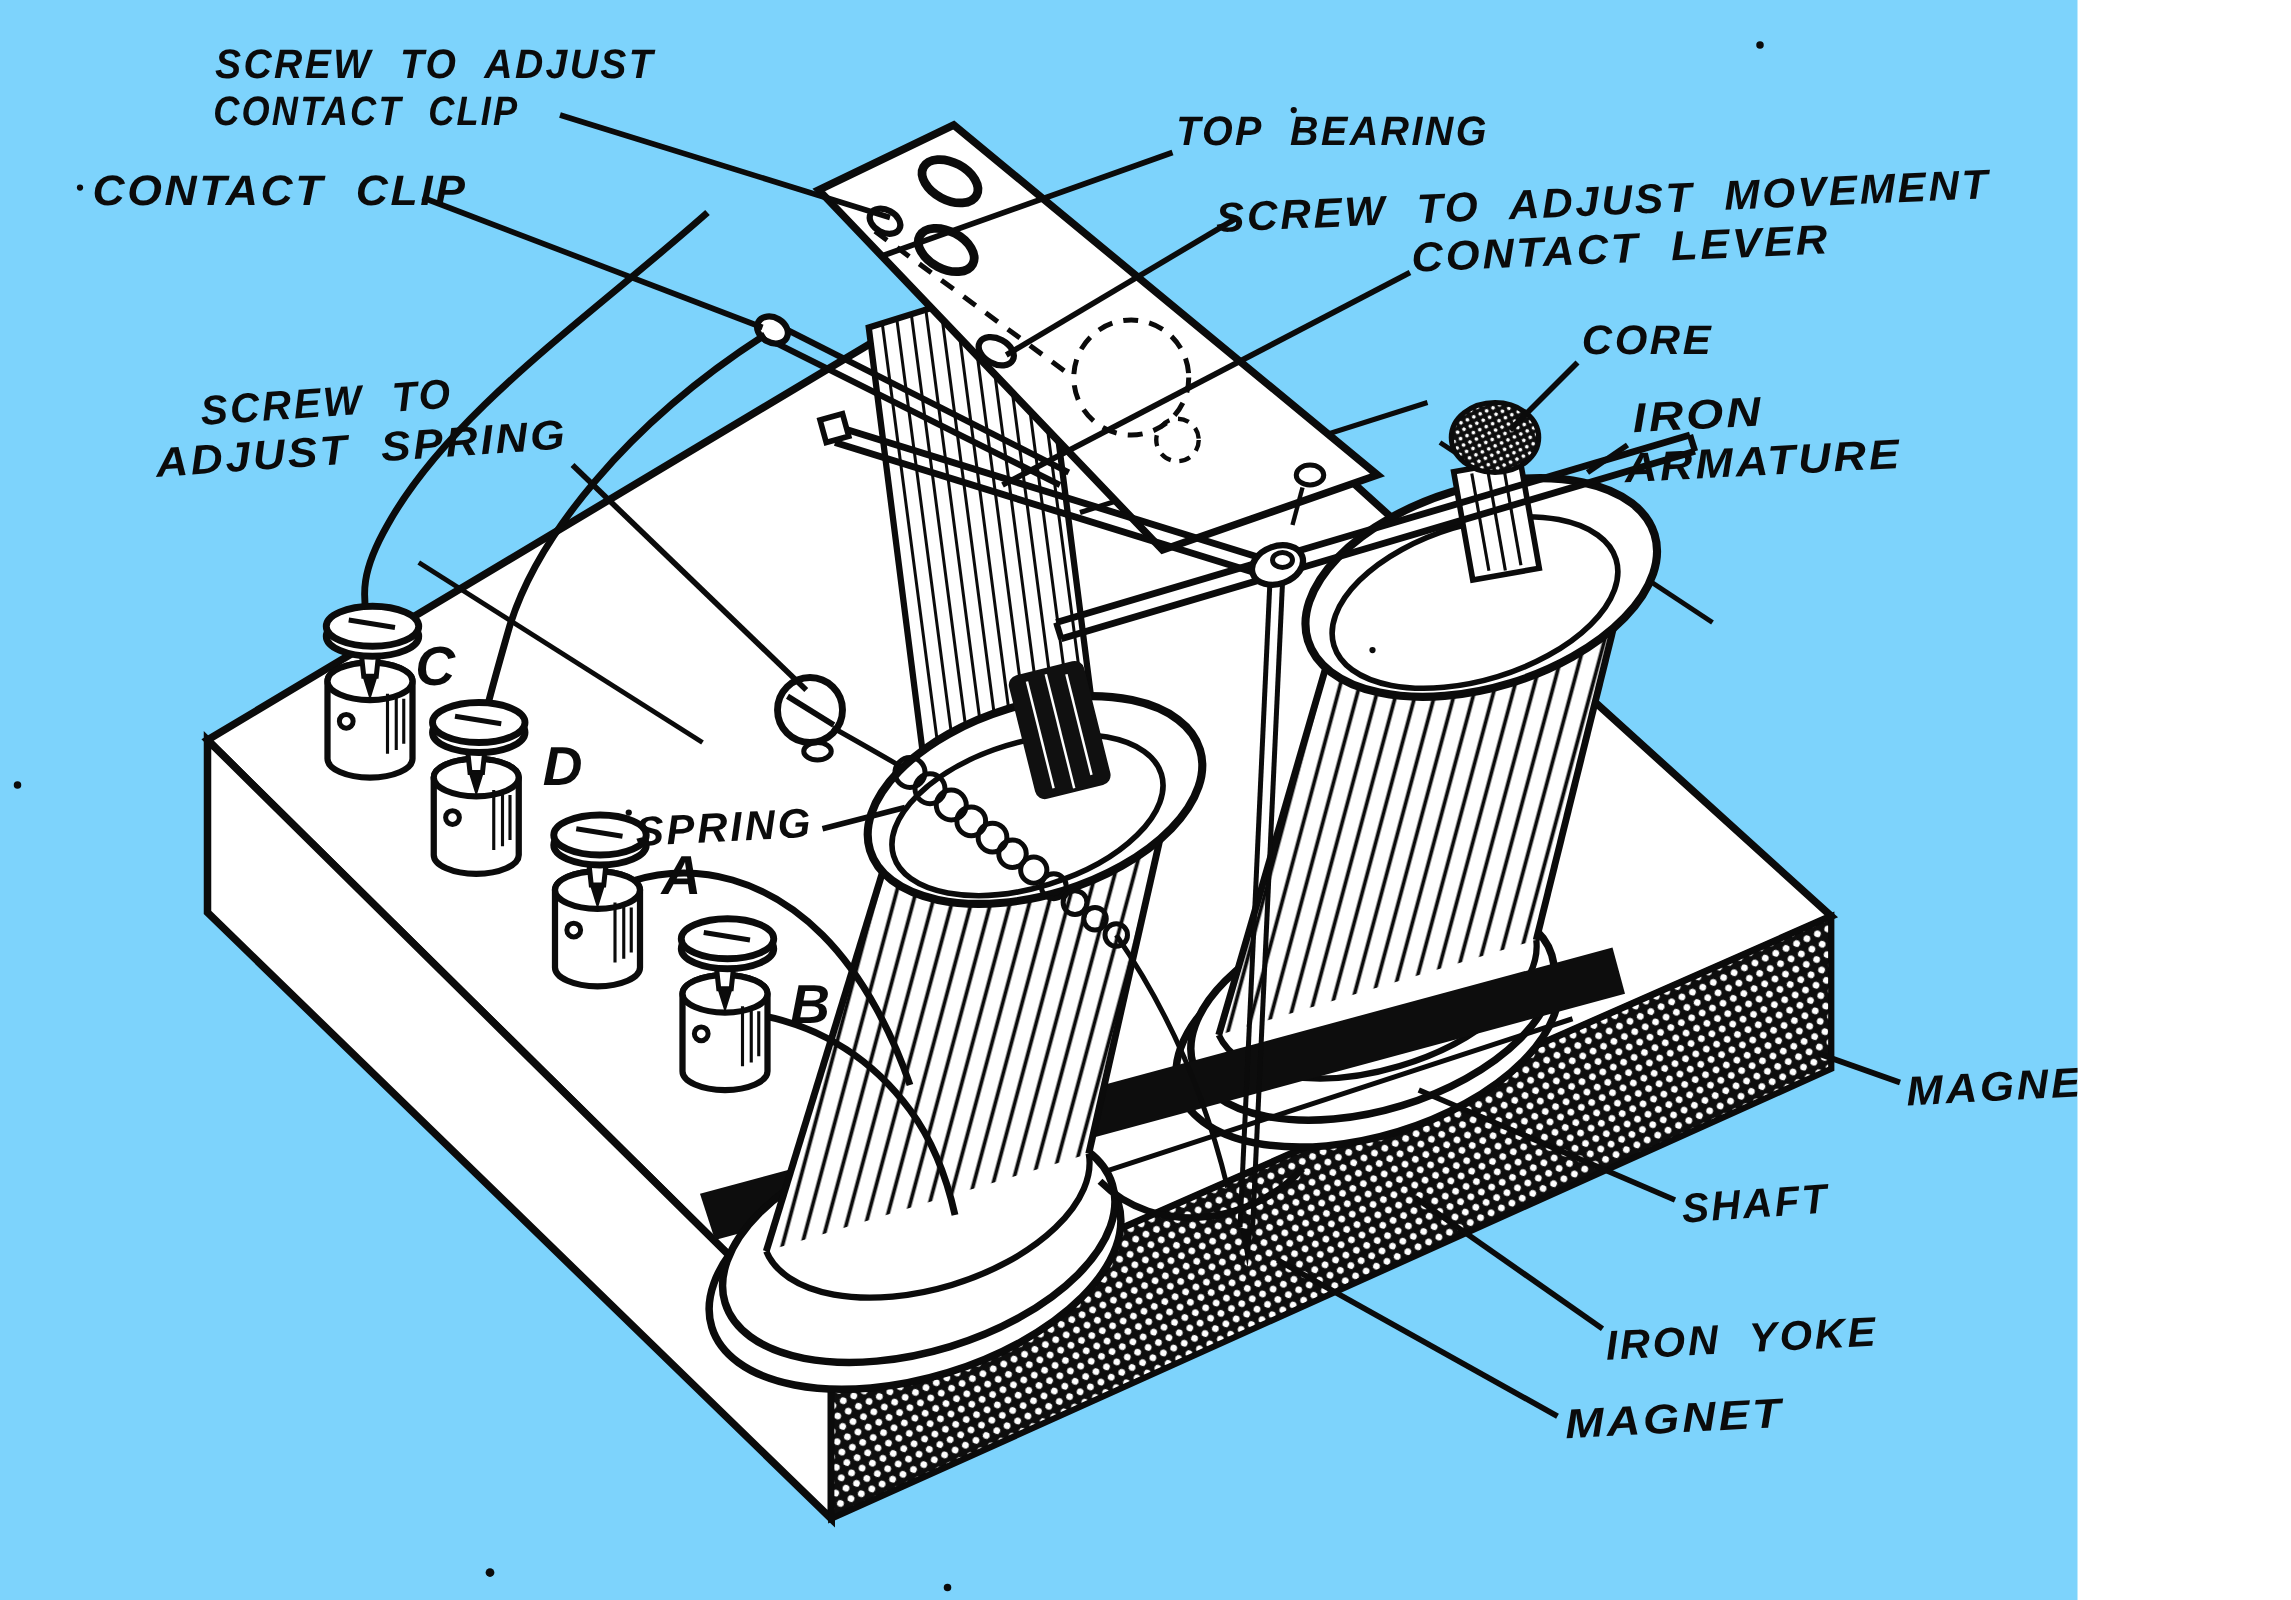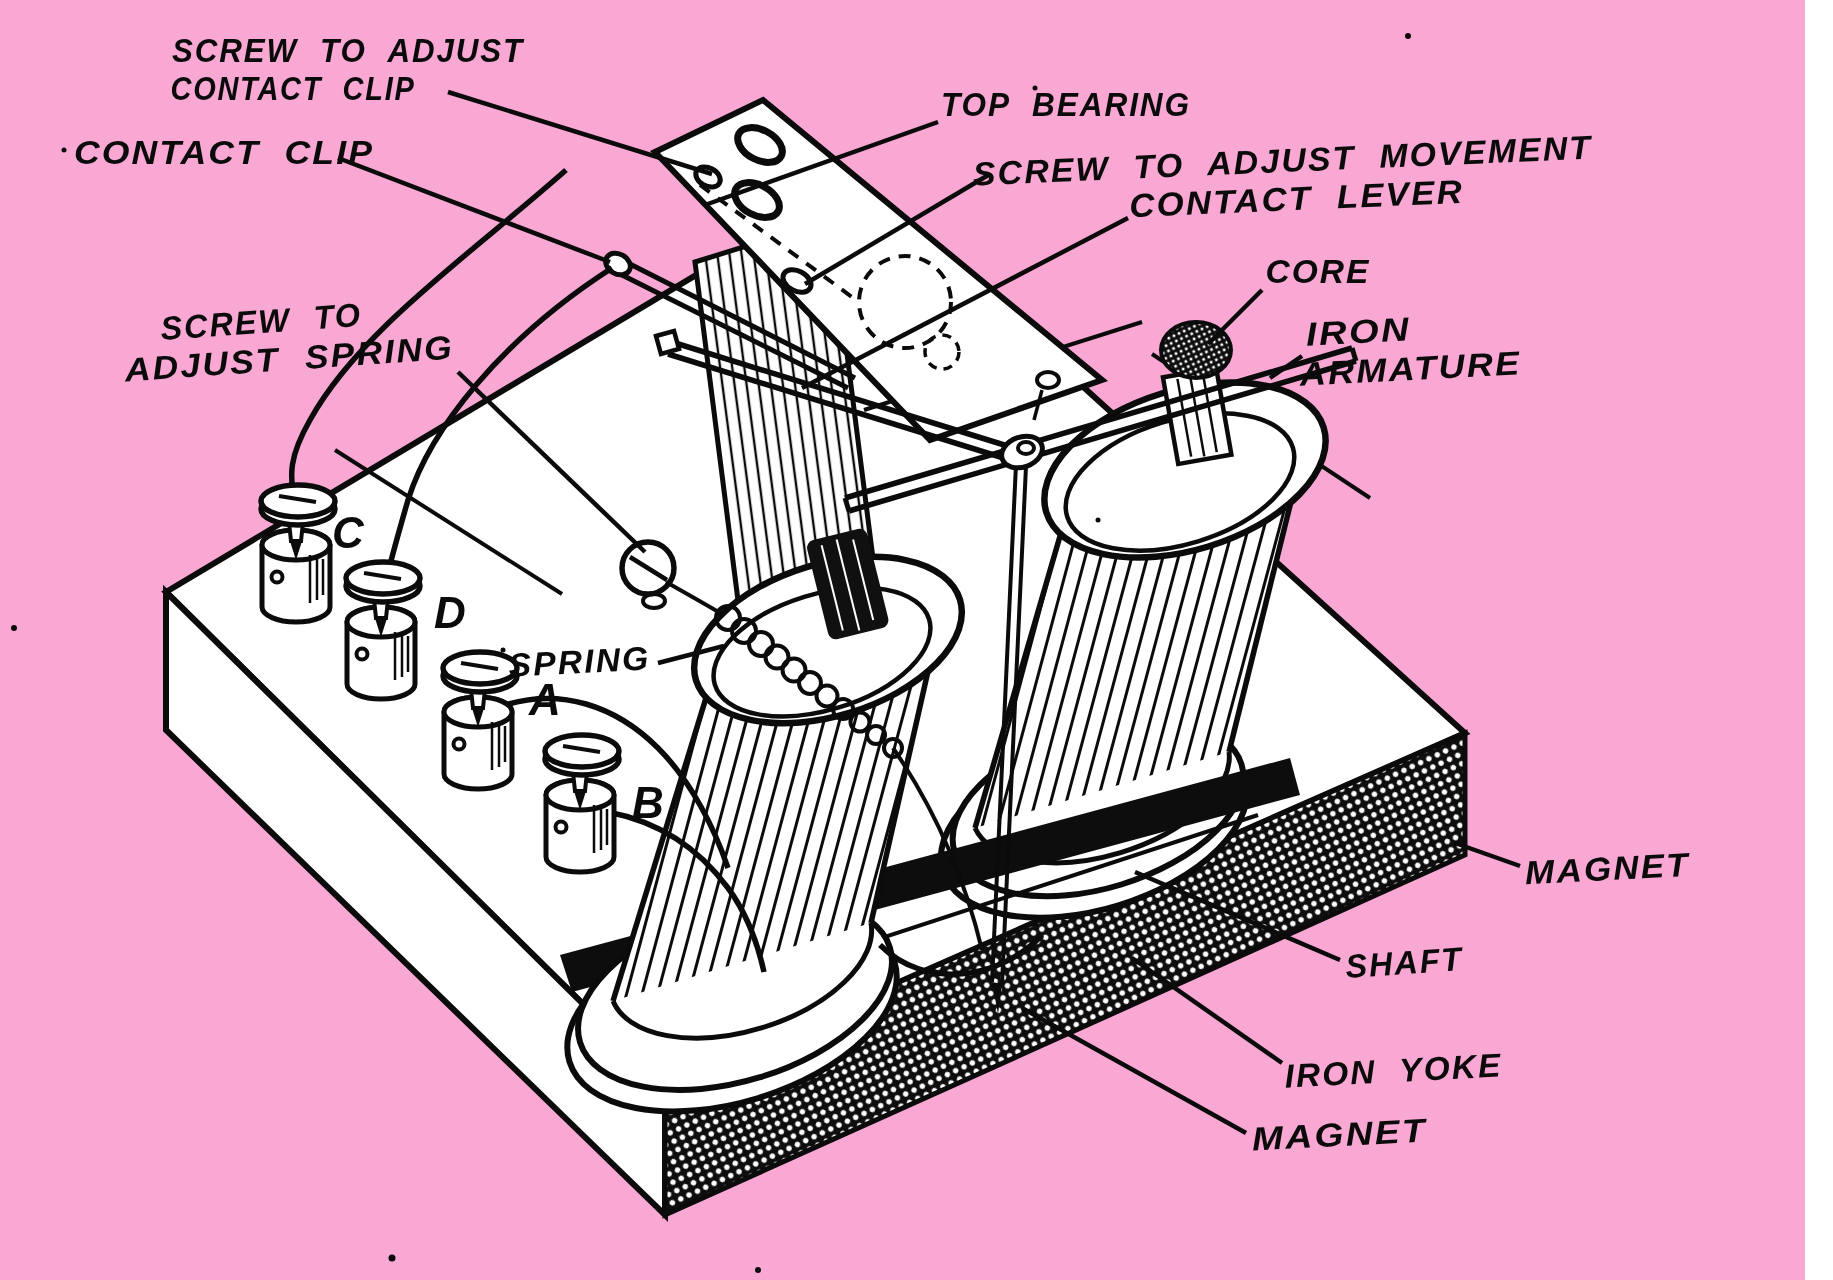--- a/index.html
+++ b/index.html
@@ -1,16 +1,16 @@
 <!DOCTYPE html>
 <html><head>
 <meta charset="utf-8">
 <style>
   html,body{margin:0;padding:0;background:#ffffff;}
-  .stage{position:relative;width:1805px;height:1280px;background:#f9a8d4;overflow:hidden;
+  .stage{position:relative;width:1662px;height:1280px;background:#7dd3fc;overflow:hidden;
          font-family:"Liberation Sans", sans-serif;}
   svg{position:absolute;left:0;top:0;}
   .lbl{font-family:"Liberation Sans", sans-serif;font-weight:bold;font-style:italic;
        fill:#0b0b0b;letter-spacing:2px;word-spacing:12px;}
   .term{font-family:"Liberation Sans", sans-serif;font-weight:bold;font-style:italic;fill:#0b0b0b;}
 </style>
 </head>
 <body>
 
 <div class="stage">

